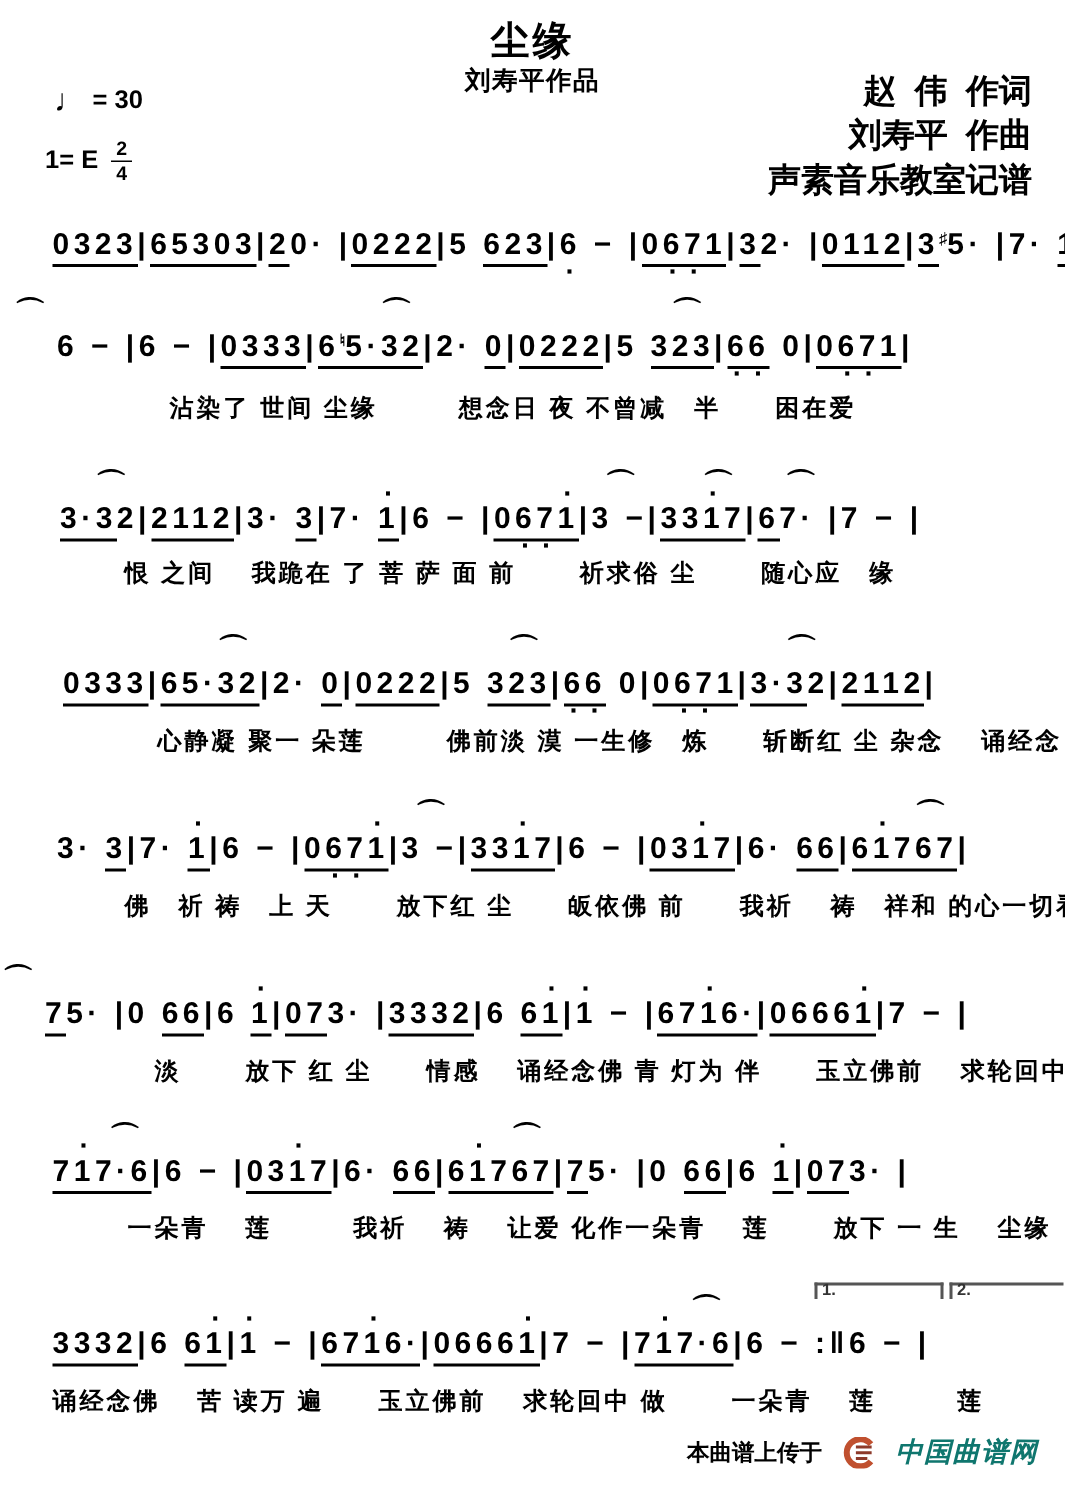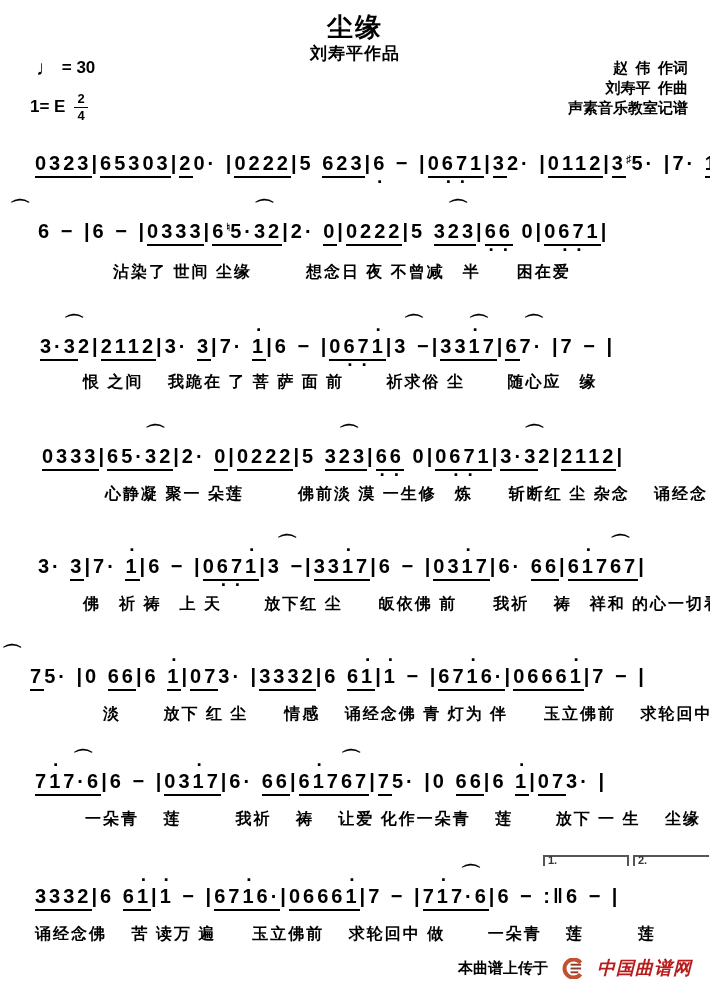--- a/index.html
+++ b/index.html
@@ -30,24 +30,23 @@
     position:absolute;top:92px;left:30px;
     font-size:17px;font-weight:700;display:flex;align-items:center;justify-content:space-between;
   }
   .meter{
     display:inline-flex;flex-direction:column;align-items:center;
     font-size:13px;font-weight:700;line-height:1.05;margin-left:9px;
   }
   .meter .mtop{border-bottom:1.5px solid #000;padding:0 3px 1px;}
   .meter .mbot{padding-top:1px;}
   .credits{
-    position:absolute;top:59px;right:22px;
-    text-align:right;font-size:15px;font-weight:700;line-height:1.33;
+    position:absolute;top:46px;right:22px;
+    text-align:right;font-size:22px;font-weight:700;line-height:1.33;
     white-space:pre;
-    font-family:Liberation Serif, serif;
   }
   
   .mrow{
     position:absolute;left:0;width:710px;
     font-size:20px;font-weight:700;letter-spacing:3px;
     white-space:pre;line-height:1.5;
   }
   .lrow{
     position:absolute;left:0;width:710px;
     font-size:16px;font-weight:700;letter-spacing:2px;
@@ -136,16 +135,16 @@
     <span class="logo-mark">
       <svg width="21" height="21" viewBox="0 0 22 22">
         <path d="M19.5 5 A9.5 9.5 0 1 0 19.5 17" fill="none" stroke="#c0502f" stroke-width="4.2"></path>
         <g stroke="#8d3a2a" stroke-width="2">
           <line x1="9" y1="7" x2="20" y2="7"></line>
           <line x1="9" y1="11" x2="20" y2="11"></line>
           <line x1="9" y1="15" x2="17" y2="15"></line>
         </g>
       </svg>
     </span>
-    <span class="site" style="color: #b91c1c;">中国曲谱网</span>
+    <span class="site" style="color: #0f766e;">中国曲谱网</span>
   </div>
 
 </div>
 
 </body></html>

